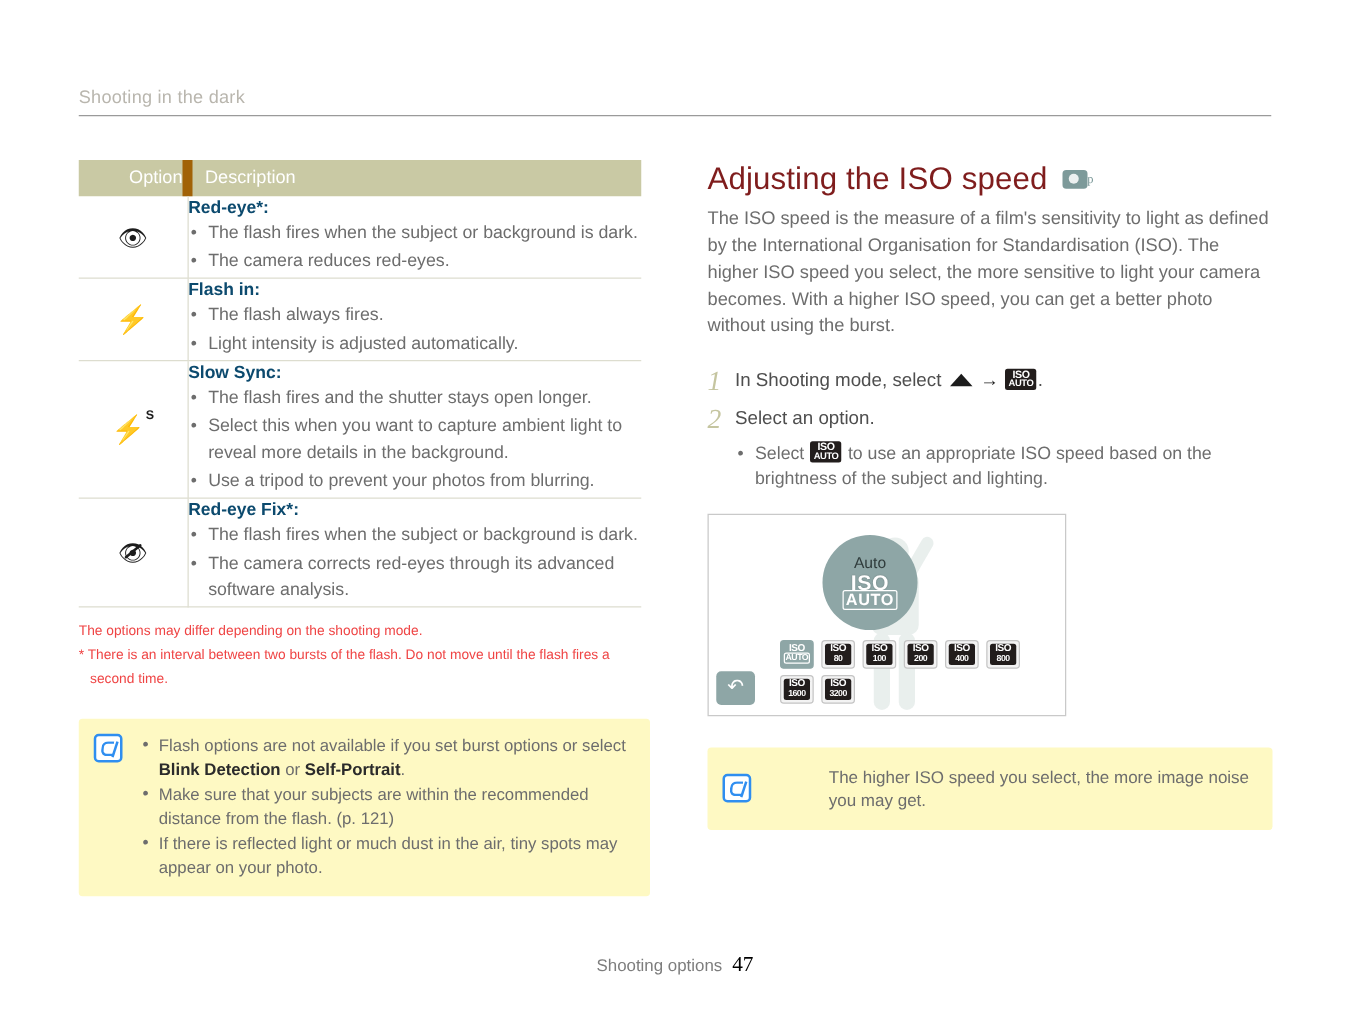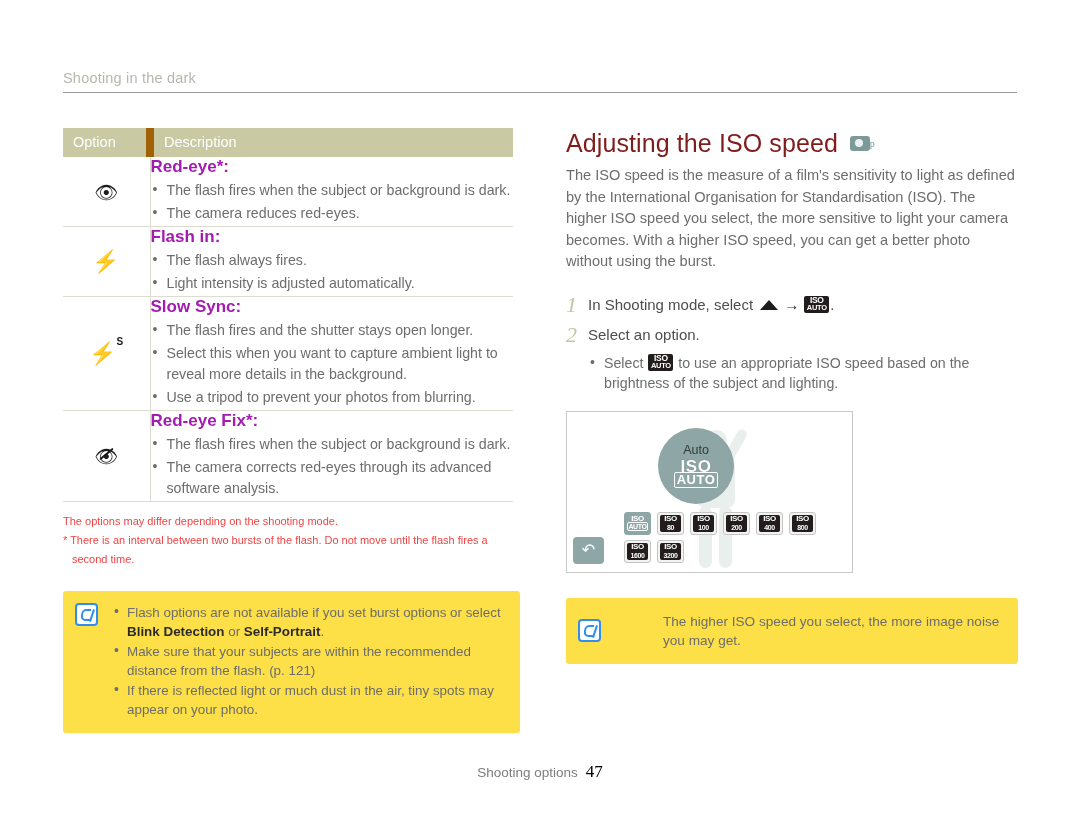--- a/index.html
+++ b/index.html
@@ -65,43 +65,43 @@
   table.opt-table thead th {
     background: #c9c9a4;
     color: #ffffff;
     font-weight: normal;
     font-size: 14.5px;
     text-align: left;
     padding: 5px 0 6px 10px;
     height: 18px;
     vertical-align: middle;
   }
-  table.opt-table thead th.th-opt { width: 73px; }
+  table.opt-table thead th.th-opt { width: 73px; text-align: right; }
   th.th-desc { border-left: 8px solid #a16207; }
 
   table.opt-table td {
     border-bottom: 1px solid #ddddcf;
     vertical-align: middle;
     padding: 0;
   }
   td.c-icon {
     width: 73px;
     text-align: center;
     vertical-align: middle;
     font-size: 22px;
     color: #1c1c1c;
     border-right: 1px solid #ddddcf;
   }
   td.c-desc {
     padding: 9px 4px 10px 14px;
   }
   .desc-title {
     font-weight: bold;
-    color: #a21caf;
-    font-size: 17px;
+    color: #0c4a6e;
+    font-size: 14px;
     display: block;
     margin-bottom: 3px;
   }
   .desc-title .star { font-weight: bold; }
   ul.bul {
     list-style: none;
     margin: 0;
     padding: 0;
   }
   ul.bul li {
@@ -150,21 +150,21 @@
     font-size: 11px;
     line-height: 19px;
     color: #ef4444;
     width: 450px;
   }
   .table-foot p { margin: 0; }
   .table-foot p.indent2 { padding-left: 9px; text-indent: -9px; }
 
   
   .note-box {
-    background: #fde047;
+    background: #fef9c3;
     border-radius: 3px;
     display: flex;
     align-items: flex-start;
     padding: 12px 14px 13px 12px;
     box-sizing: border-box;
   }
   .note-left {
     margin-top: 22px;
     width: 457px;
   }

